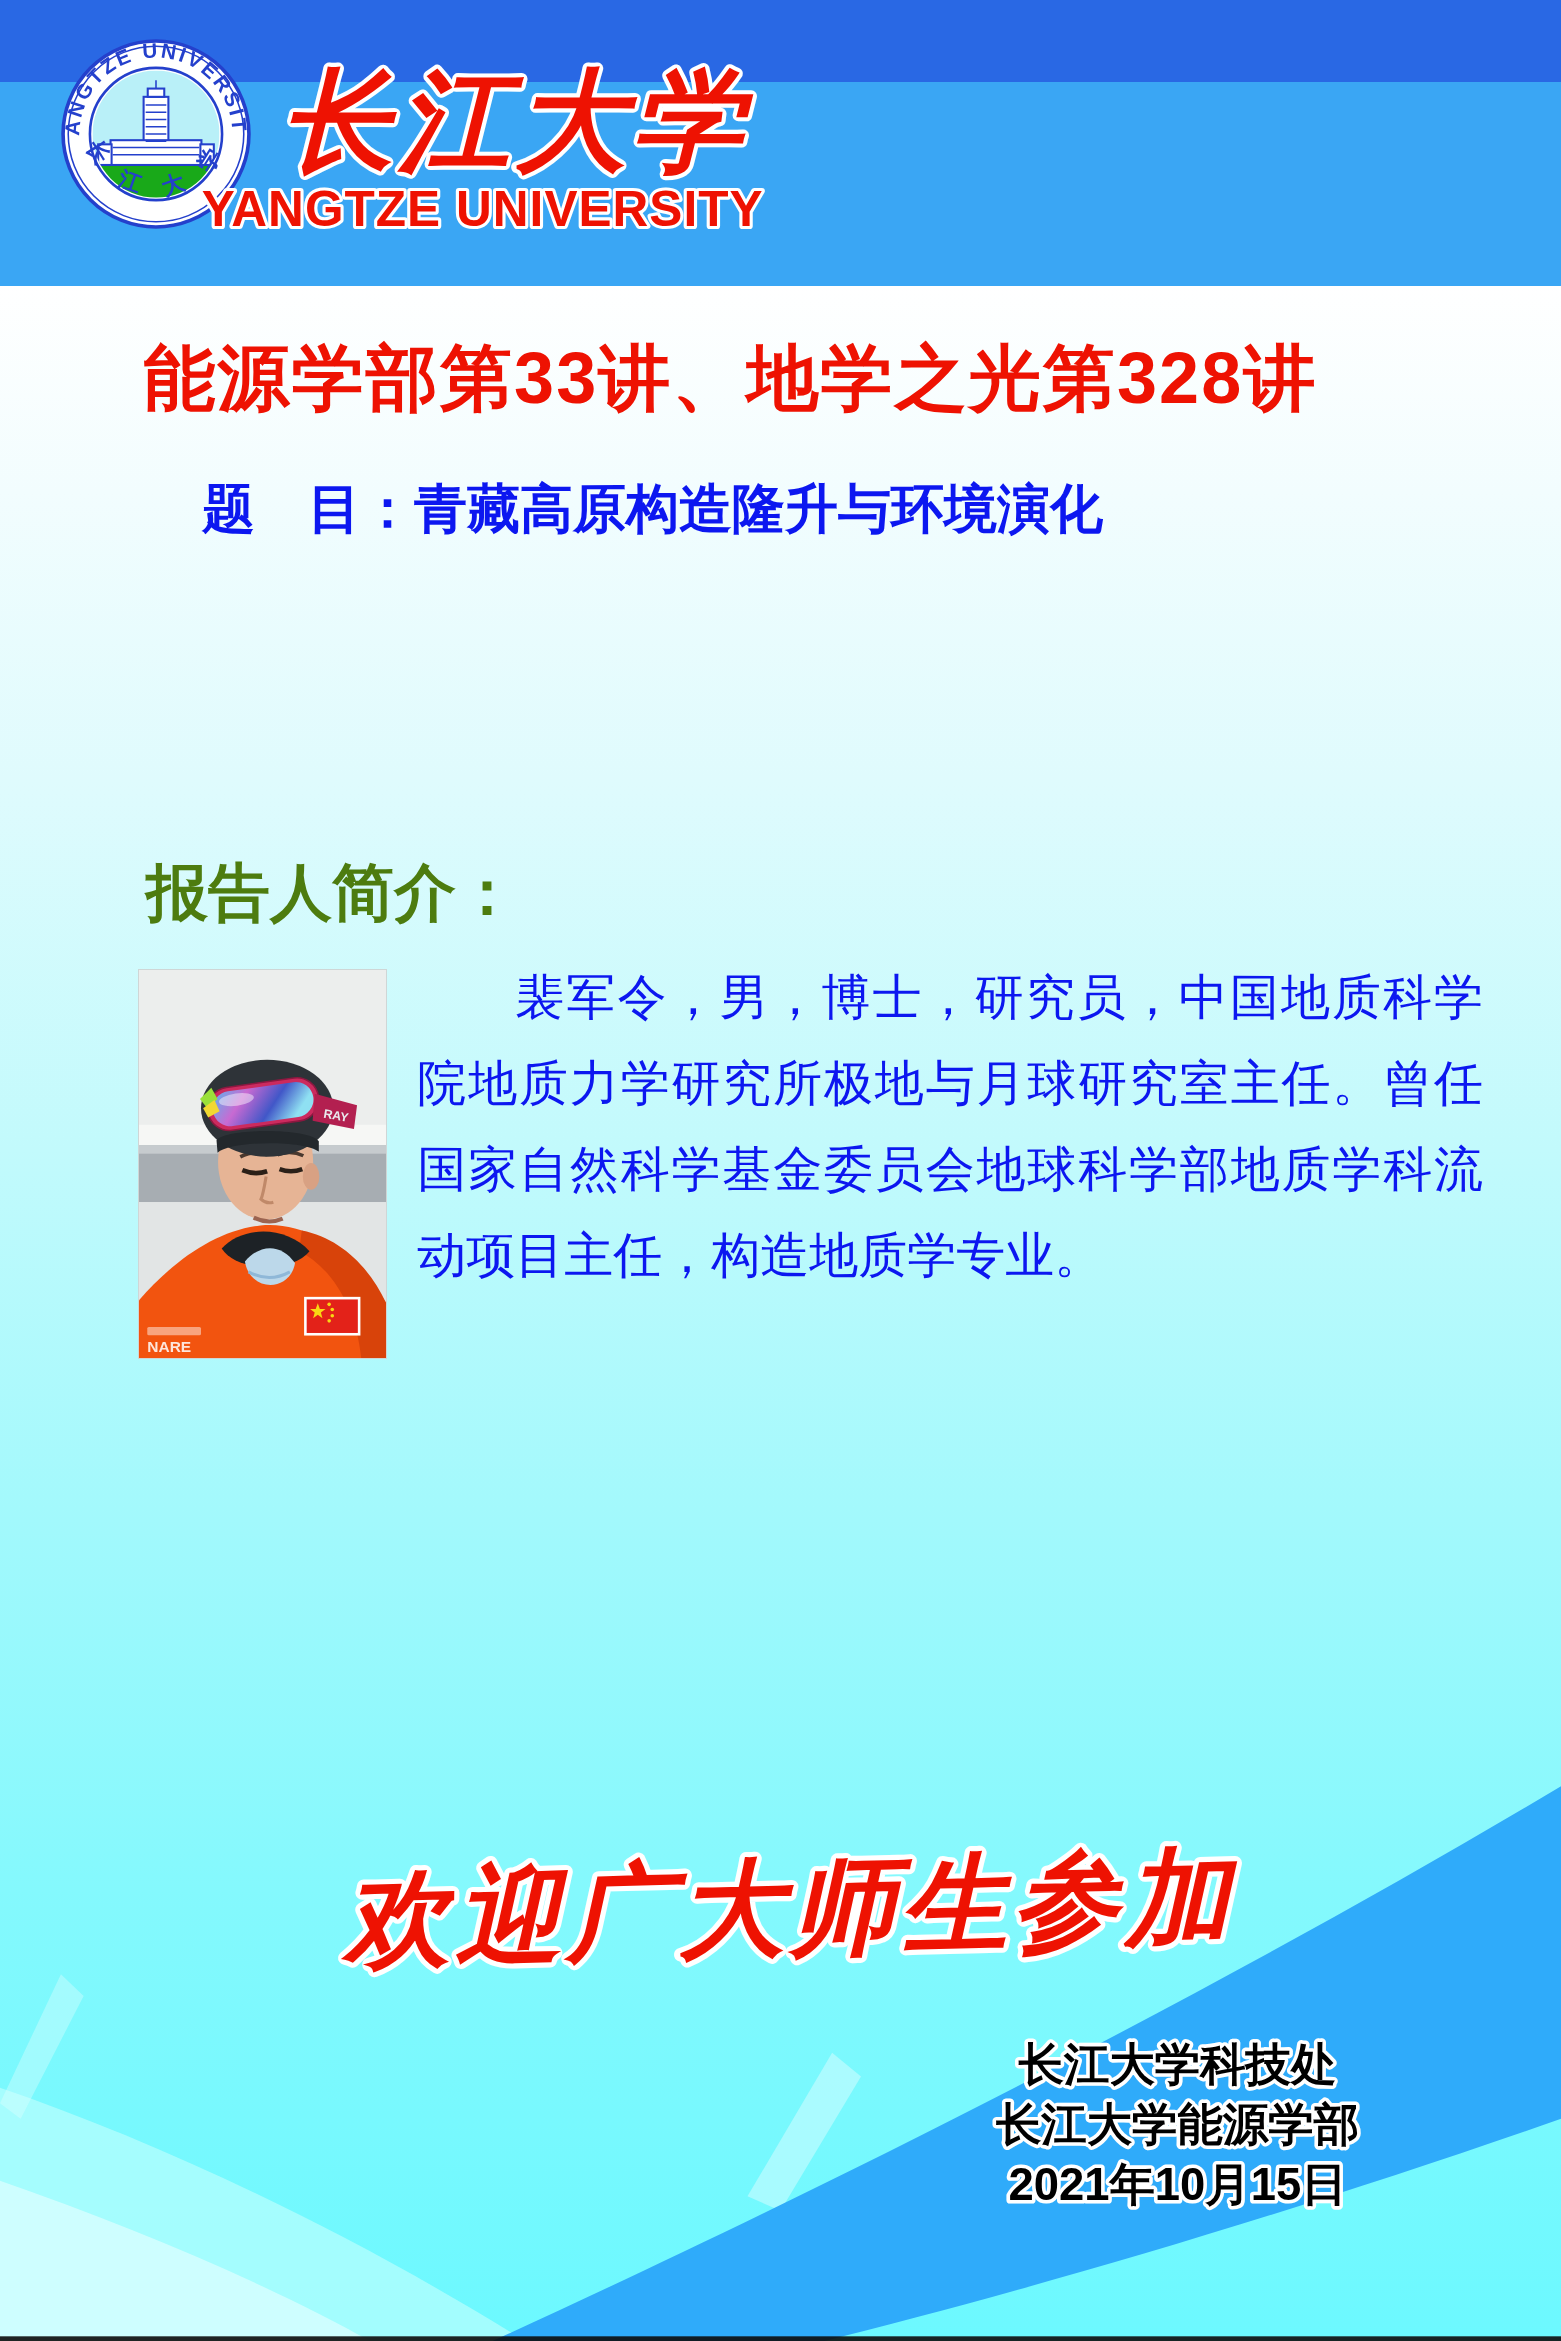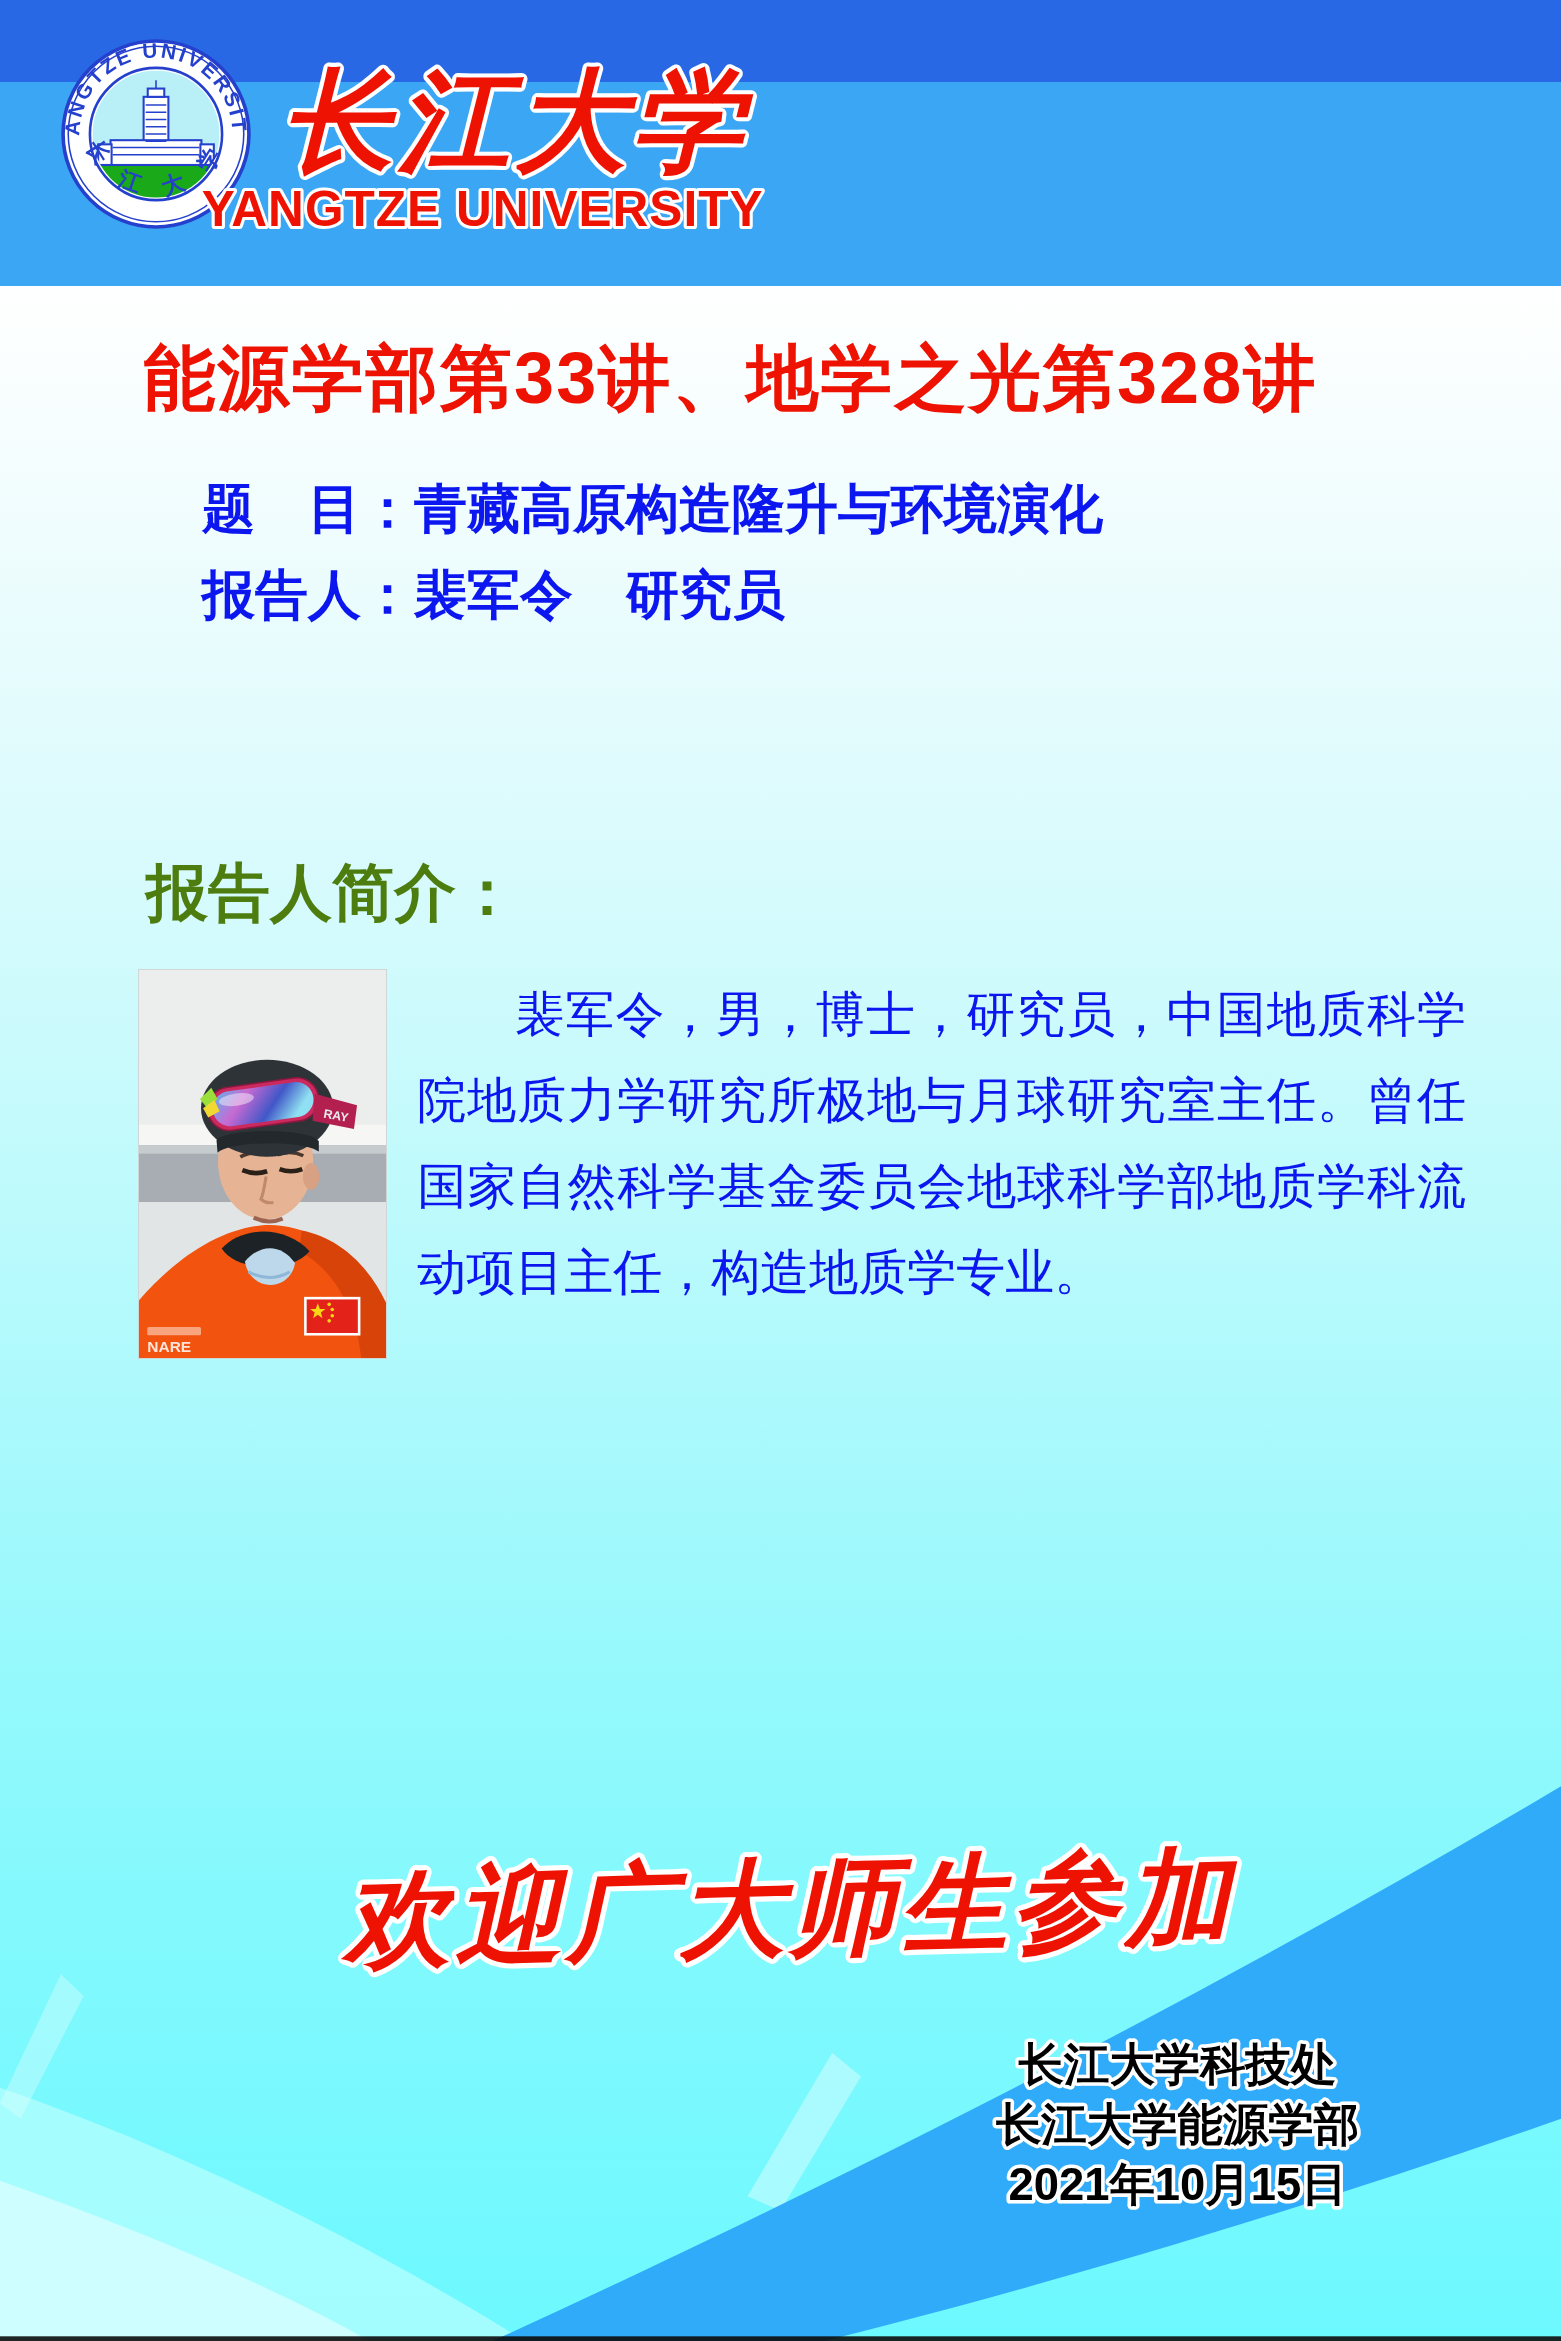--- a/index.html
+++ b/index.html
@@ -24,21 +24,21 @@
   }
   .info-block{position:absolute;left:202px;top:466px;}
   .info-line{font-size:53px;line-height:86px;font-weight:900;color:#0c17f0;white-space:nowrap;}
   .section-heading{
     position:absolute;left:146px;top:851px;font-size:62px;font-weight:900;color:#4d7c0f;white-space:nowrap;
   }
   .bio-block{
     position:absolute;left:129px;top:954px;width:1354px;
     font-size:49px;line-height:86px;color:#0c17f0;text-align:justify;font-weight:400;
   }
-  .bio-block p{margin:17px;text-indent:2em;}
+  .bio-block p{margin:0;text-indent:2em;}
   .speaker-photo{
     float:left;width:247px;height:388px;margin:15.5px 31px 12.4px 10.3px;
     outline:0.5px solid #cfd6d6;background:#e9eced;
   }
   .speaker-photo svg{display:block;width:100%;height:100%;}
   
   .swoosh-svg{position:absolute;left:0;top:1561px;width:1561px;height:781px;}
   .welcome-svg{position:absolute;left:310px;top:1817px;width:960px;height:181px;overflow:visible;}
   .welcome-text{
     font-family:"DejaVu Serif",serif;font-style:italic;font-weight:bold;
@@ -115,21 +115,20 @@
 
     <path d="M 950,1512 C 1480,1270 2280,880 3024,436 L 3024,1080 C 2480,1270 1990,1412 1590,1512 Z" fill="#2fabfa"></path>
 
     <rect x="0" y="1501" width="3024" height="11" fill="#0c0c0c" opacity="0.9"></rect>
   </svg>
 
   <div class="lecture-title">能源学部第33讲、地学之光第328讲</div>
 
   <div class="info-block">
     <div class="info-line">题　目：青藏高原构造隆升与环境演化</div>
-    <div class="info-line">报告人：裴军令　研究员</div>
   </div>
 
   <div class="section-heading">报告人简介：</div>
 
   <div class="bio-block">
     <div class="speaker-photo">
       <svg viewBox="0 0 478 752" preserveAspectRatio="none" style="font-size:94px">
         <defs>
           <linearGradient id="lensGrad" x1="0" y1="0" x2="1" y2="0.3">
             <stop offset="0" stop-color="#59b7ee"></stop>

